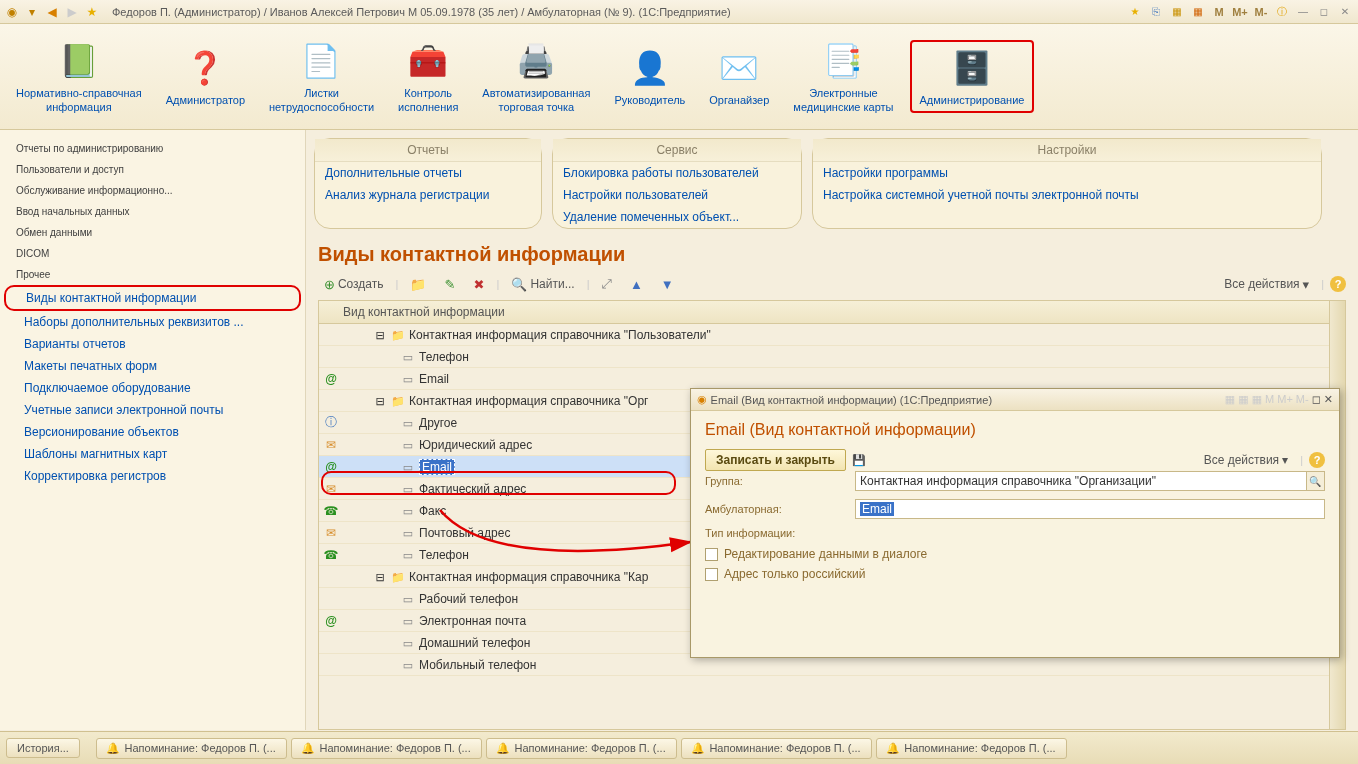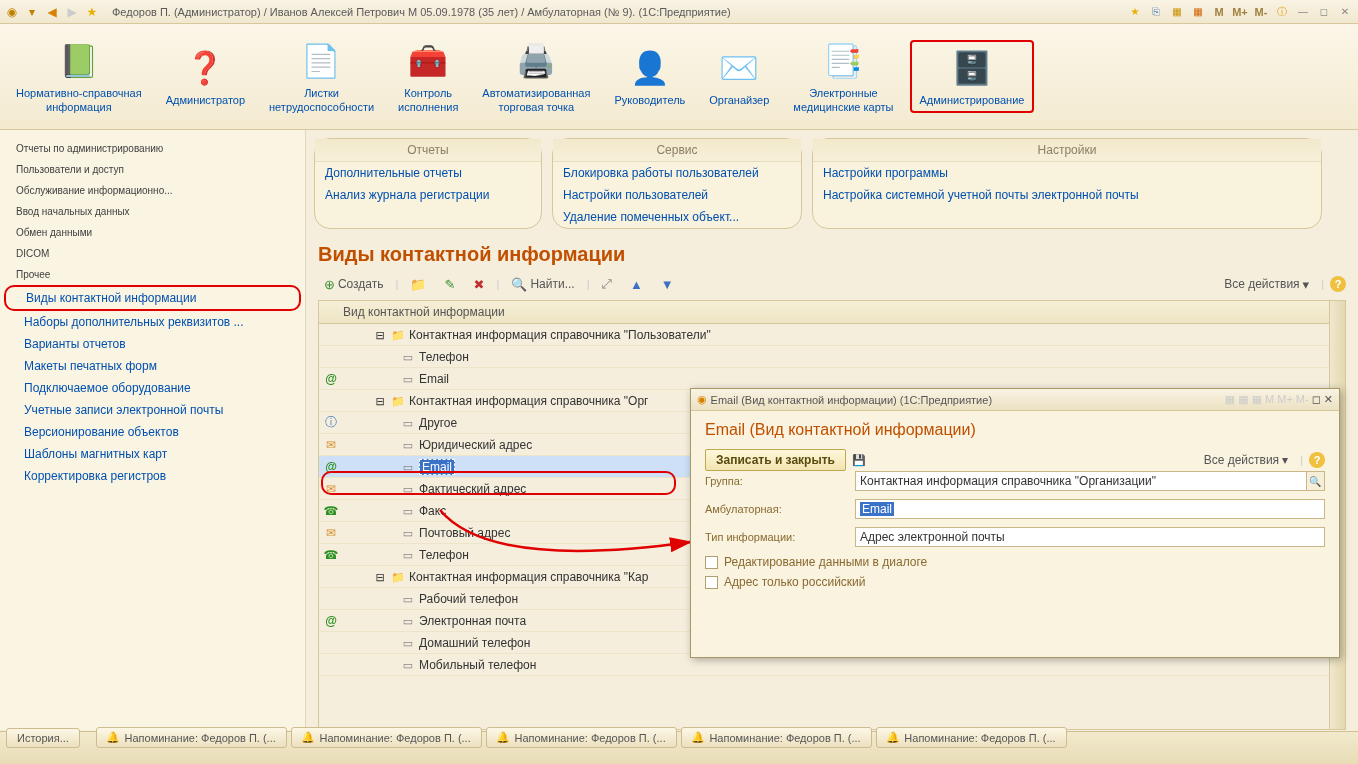--- a/index.html
+++ b/index.html
@@ -76,21 +76,21 @@
 .form-row .finput { flex:1; border:1px solid #c8b888; background:#fff; padding:2px 4px; font-size:12px; height:20px; display:flex; align-items:center;}
 .form-row .finput-wrap { flex:1; display:flex; }
 .form-row .finput-btn { width:18px; border:1px solid #c8b888; border-left:none; background:#f5eed8; display:flex; align-items:center; justify-content:center; font-size:10px; cursor:pointer;}
 .chk-row { display:flex; align-items:center; gap:6px; margin:6px 0; color:#8a6a30; font-size:12px;}
 .chk-box { width:13px; height:13px; border:1px solid #b0a070; background:#fff; }
 
 
 .arrow-svg { position:absolute; left:430px; top:500px; pointer-events:none; }
 
 
-.taskbar { position:absolute; bottom:0; left:0; right:0; height:16px; background:linear-gradient(#f2eacd,#e8dcb6); border-top:1px solid #d0c090; display:flex; align-items:flex-end; padding:16px 6px; gap:4px;}
+.taskbar { position:absolute; bottom:0; left:0; right:0; height:16px; background:linear-gradient(#f2eacd,#e8dcb6); border-top:1px solid #d0c090; display:flex; align-items:center; padding:16px 6px; gap:4px;}
 .task-btn { background:linear-gradient(#fcf7e6,#ece0be); border:1px solid #cdbd8e; border-radius:3px; padding:3px 10px; font-size:11px; color:#555; cursor:pointer; display:flex; align-items:center; gap:4px;}
 
 
 .vscroll { position:absolute; right:0; top:0; bottom:0; width:16px; background:linear-gradient(90deg,#f0e8ce,#e4d8b0); border-left:1px solid #d6c89c;}
 </style>
 </head>
 <body>
 
 <div class="title-bar">
   <div class="tb-left">
@@ -357,21 +357,20 @@
       </div>
     </div>
     <div class="form-row">
       <div class="flabel">Амбулаторная:</div>
       <div class="finput">
           <span class="sel" style="background:#3a72c8;color:#fff;padding:0 2px">Email</span>
         </div>
     </div>
     <div class="form-row">
       <div class="flabel">Тип информации:</div>
-      <div class="finput">Адрес электронной почты</div>
     </div>
     <div class="chk-row">
       <div class="chk-box"></div>
       <span>Редактирование данными в диалоге</span>
     </div>
     <div class="chk-row">
       <div class="chk-box"></div>
       <span>Адрес только российский</span>
     </div>
   </div>

